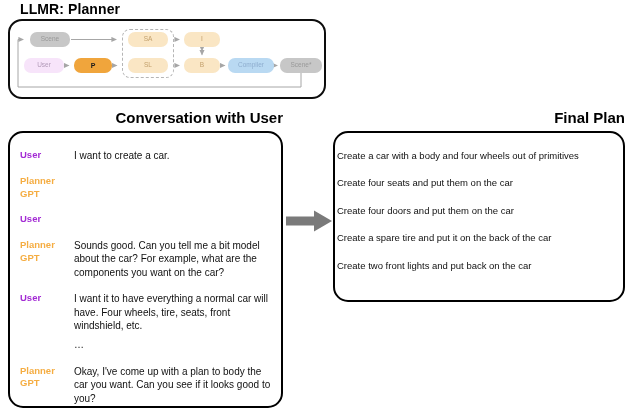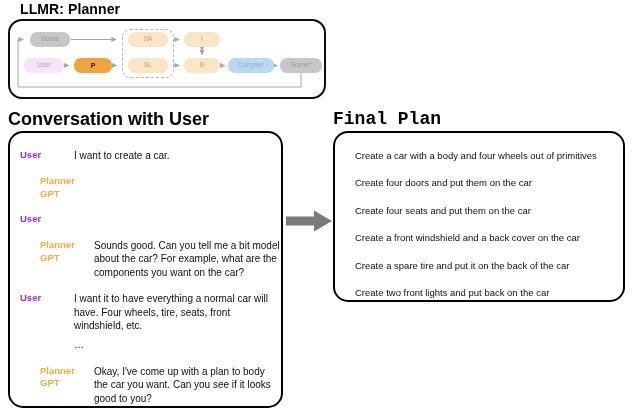--- a/index.html
+++ b/index.html
@@ -27,36 +27,36 @@
   .node.purple{background:var(--node-purple);color:var(--node-purple-text);}
   .node.orange{background:var(--node-orange);color:#1a1a1a;font-weight:bold;font-size:7px;}
   .node.peach{background:var(--node-peach);color:var(--node-peach-text);}
   .node.blue{background:var(--node-blue);color:var(--node-blue-text);}
   .dashed-group{
     position:absolute;left:112px;top:8px;width:52px;height:49px;
     border:1px dashed #b5b5b5;border-radius:8px;box-sizing:border-box;
   }
   
   .panel-heading{
-    position:absolute;top:109px;font-size:18px;font-weight:bold;color:#000;text-align:left;
+    position:absolute;top:109px;font-size:15px;font-weight:bold;color:#000;text-align:right;
   }
   .conv-heading{left:8px;width:275px;}
-  .plan-heading{left:333px;width:292px;font-family:Liberation Mono, monospace;}
+  .plan-heading{left:333px;width:292px;}
   .panel{
     position:absolute;top:131px;background:#fff;border:2px solid #000;border-radius:15px;
     box-sizing:border-box;
   }
   .conv-panel{left:8px;width:275px;height:277px;padding:16px 0 0 10px;}
-  .plan-panel{left:333px;width:292px;height:171px;padding:17px 0 0 20px;}
+  .plan-panel{left:333px;width:292px;height:171px;padding:17px 0 0 2px;}
   .msg{display:flex;margin-bottom:13px;}
   .speaker{
     width:54px;flex:0 0 54px;font-size:9.5px;font-weight:bold;line-height:1.32;
   }
   .speaker.u{color:var(--user-label);}
-  .speaker.g{color:var(--planner-label);margin-left:20px;}
+  .speaker.g{color:var(--planner-label);}
   .msgtext{width:197px;font-size:10px;line-height:1.34;color:#101010;}
   .ellipsis{margin-top:6px;letter-spacing:1px;}
   .plan-item{
     font-size:9.5px;line-height:1.25;color:#101010;margin-bottom:15.5px;white-space:nowrap;
   }
   .plan-arrow{position:absolute;left:286px;top:210px;}
 </style>
 </head>
 <body>
 
@@ -134,20 +134,19 @@
       <div class="msgtext">Okay, I've come up with a plan to body the car you want. Can you see if it looks good to you?</div>
     </div>
   </div>
 
   <svg class="plan-arrow" width="46" height="22" viewBox="0 0 46 22">
     <polygon points="0,6.5 28,6.5 28,0.5 46,11 28,21.5 28,15.5 0,15.5" fill="#7a7a7a"></polygon>
   </svg>
 
   <div class="panel plan-panel">
     <div class="plan-item">Create a car with a body and four wheels out of primitives</div>
+    <div class="plan-item">Create four seats and put them on the car</div>
     <div class="plan-item">Create four doors and put them on the car</div>
-    <div class="plan-item">Create four seats and put them on the car</div>
-    <div class="plan-item">Create a front windshield and a back cover on the car</div>
     <div class="plan-item">Create a spare tire and put it on the back of the car</div>
     <div class="plan-item">Create two front lights and put back on the car</div>
   </div>
 
 </div>
 
 </body></html>

